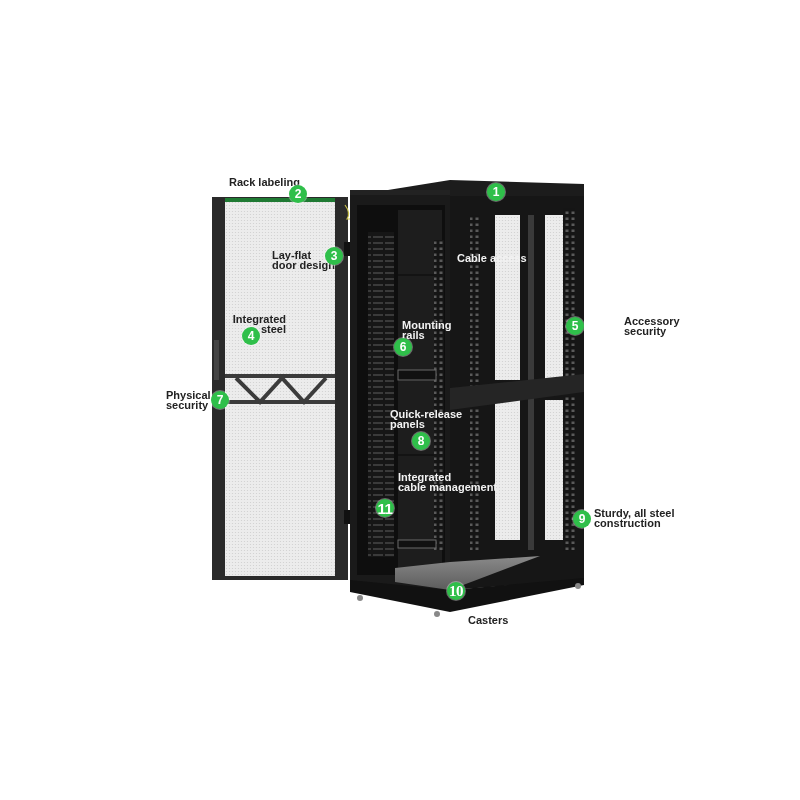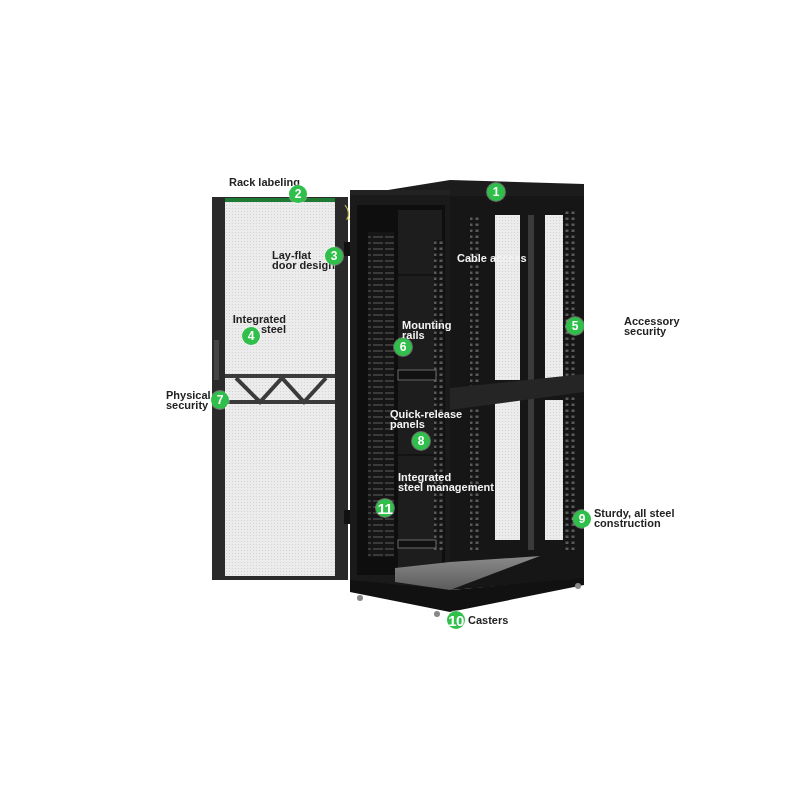--- a/index.html
+++ b/index.html
@@ -166,26 +166,26 @@
     </div>
 
   <div class="badge" style="left:573px; top:510px;">
       <span>9</span>
     </div>
   <div class="lbl center" style="left:594px; top:508px; width:66px;">
     <div>Sturdy, all steel</div>
     <div>construction</div>
   </div>
 
-  <div class="badge wide" style="left:447px; top:611px;">
+  <div class="badge wide" style="left:447px; top:582px;font-family:Liberation Serif, serif;">
       <span>10</span>
     </div>
   <div class="lbl" style="left:468px; top:615px;">Casters</div>
 
   <div class="badge wide" style="left:376px; top:499px;">
       <span>11</span>
     </div>
   <div class="lbl light" style="left:398px; top:472px;">
     <div>Integrated</div>
-    <div>steel management</div>
+    <div>cable management</div>
   </div>
 
 </div>
 
 </body></html>

